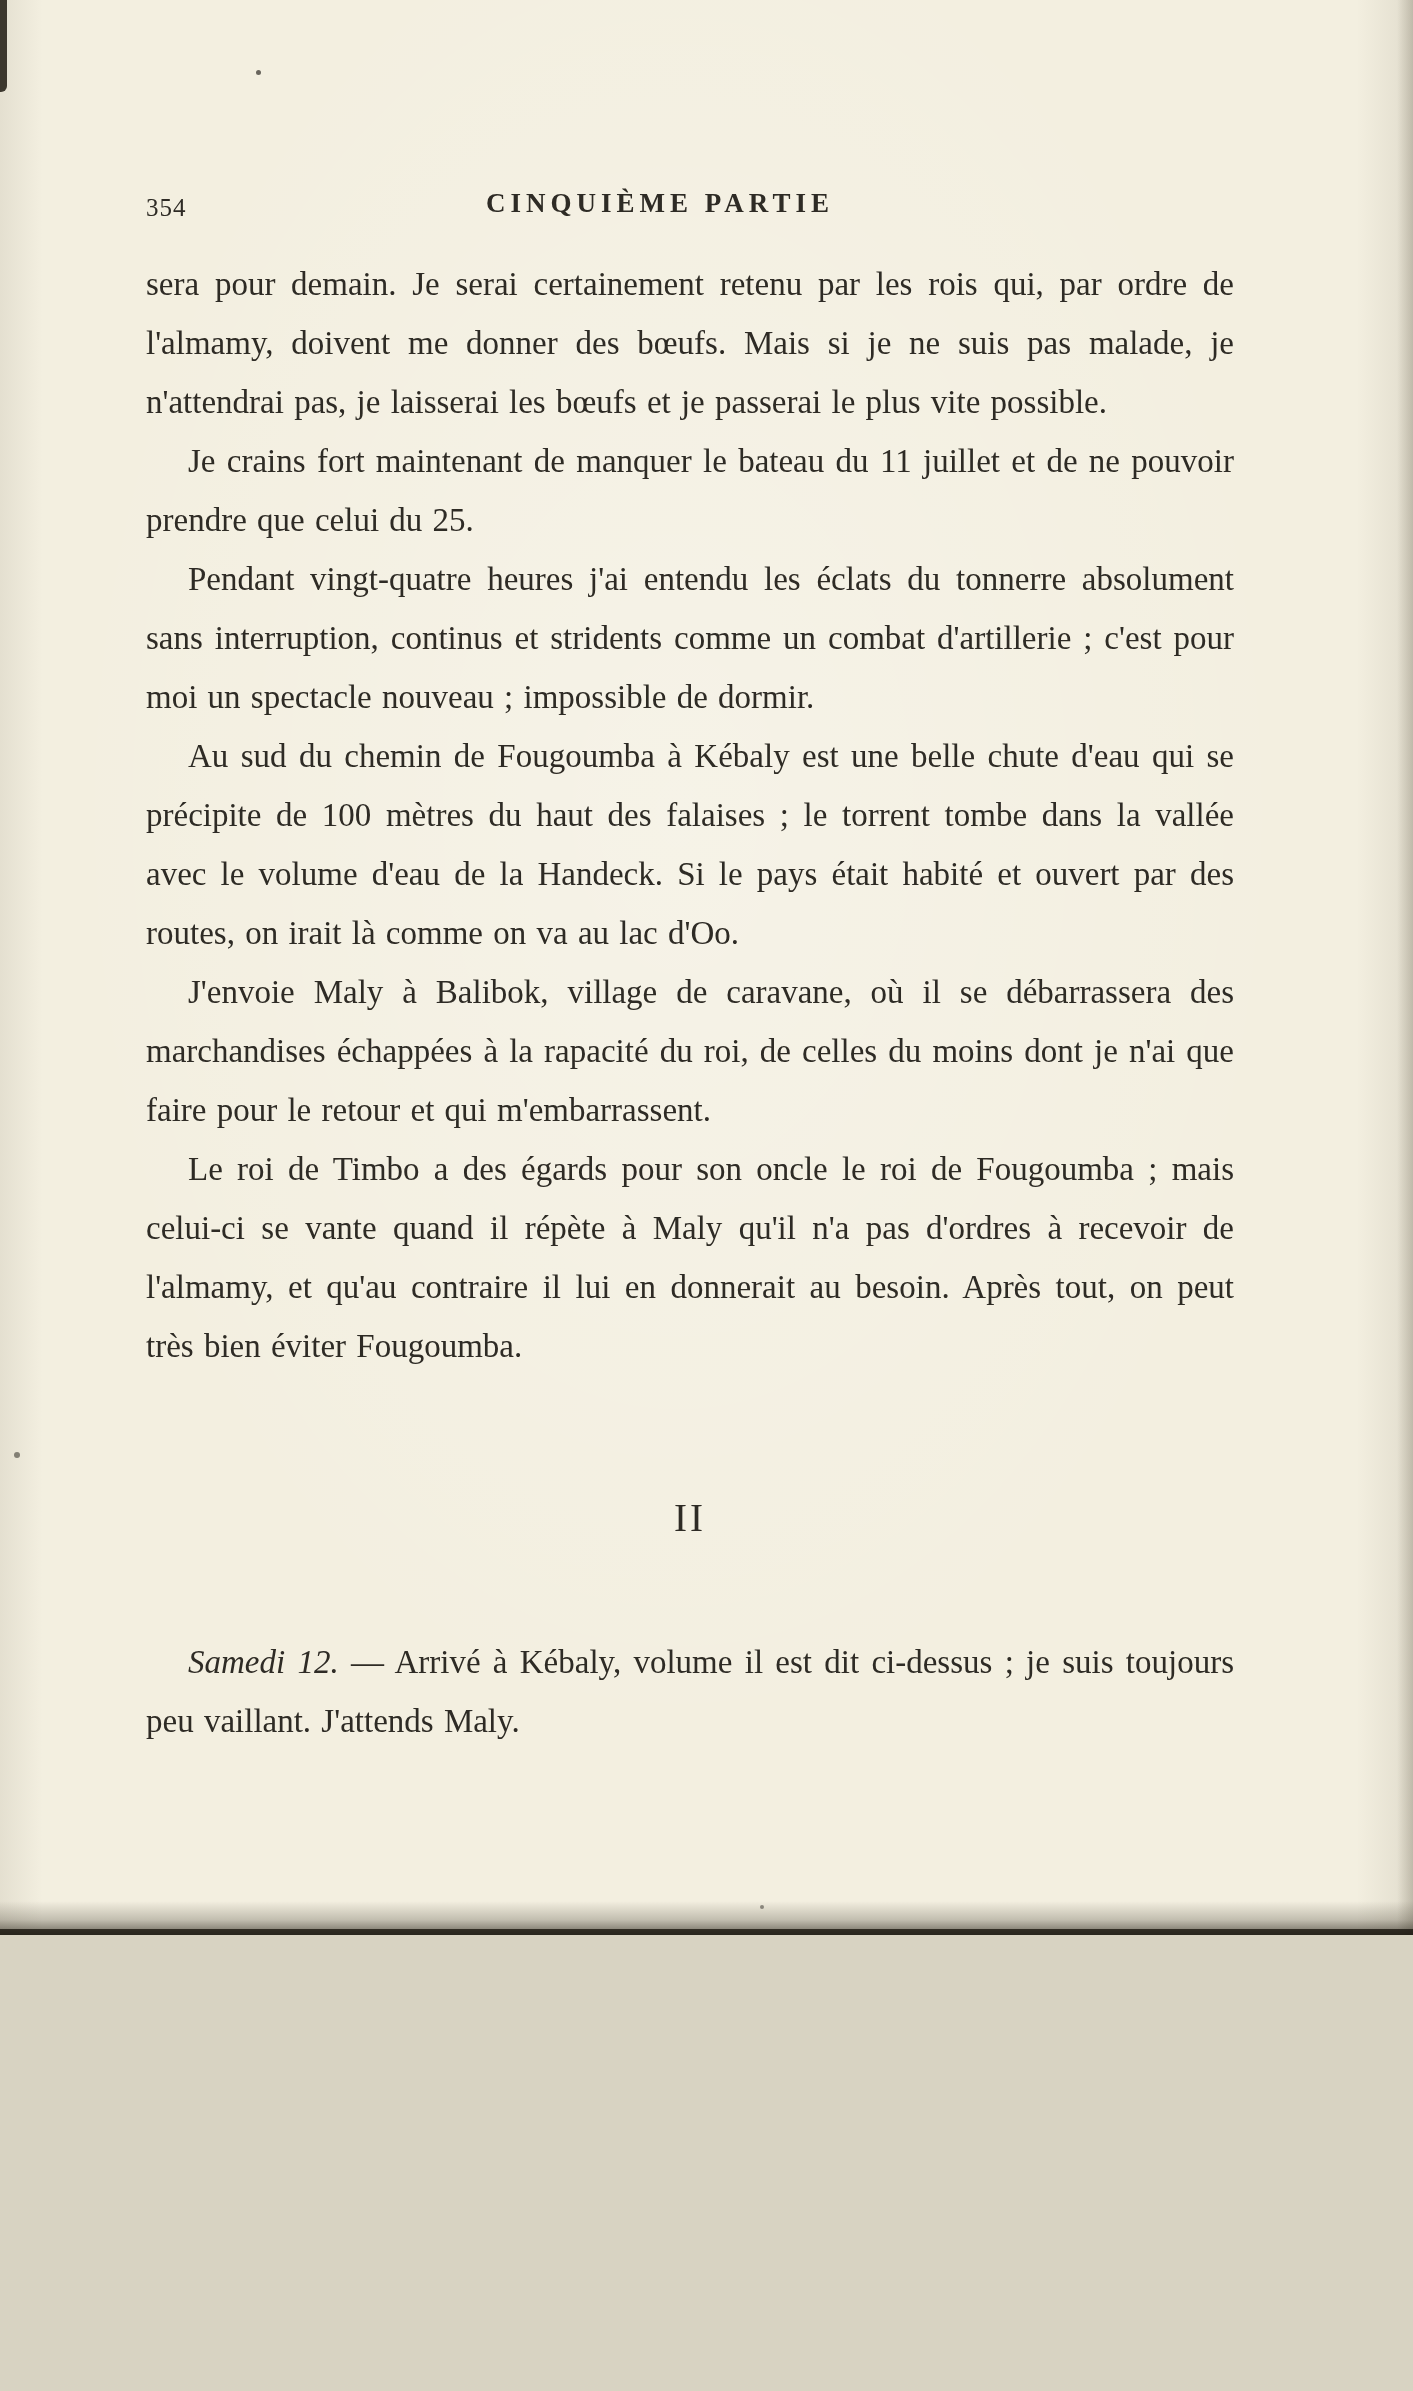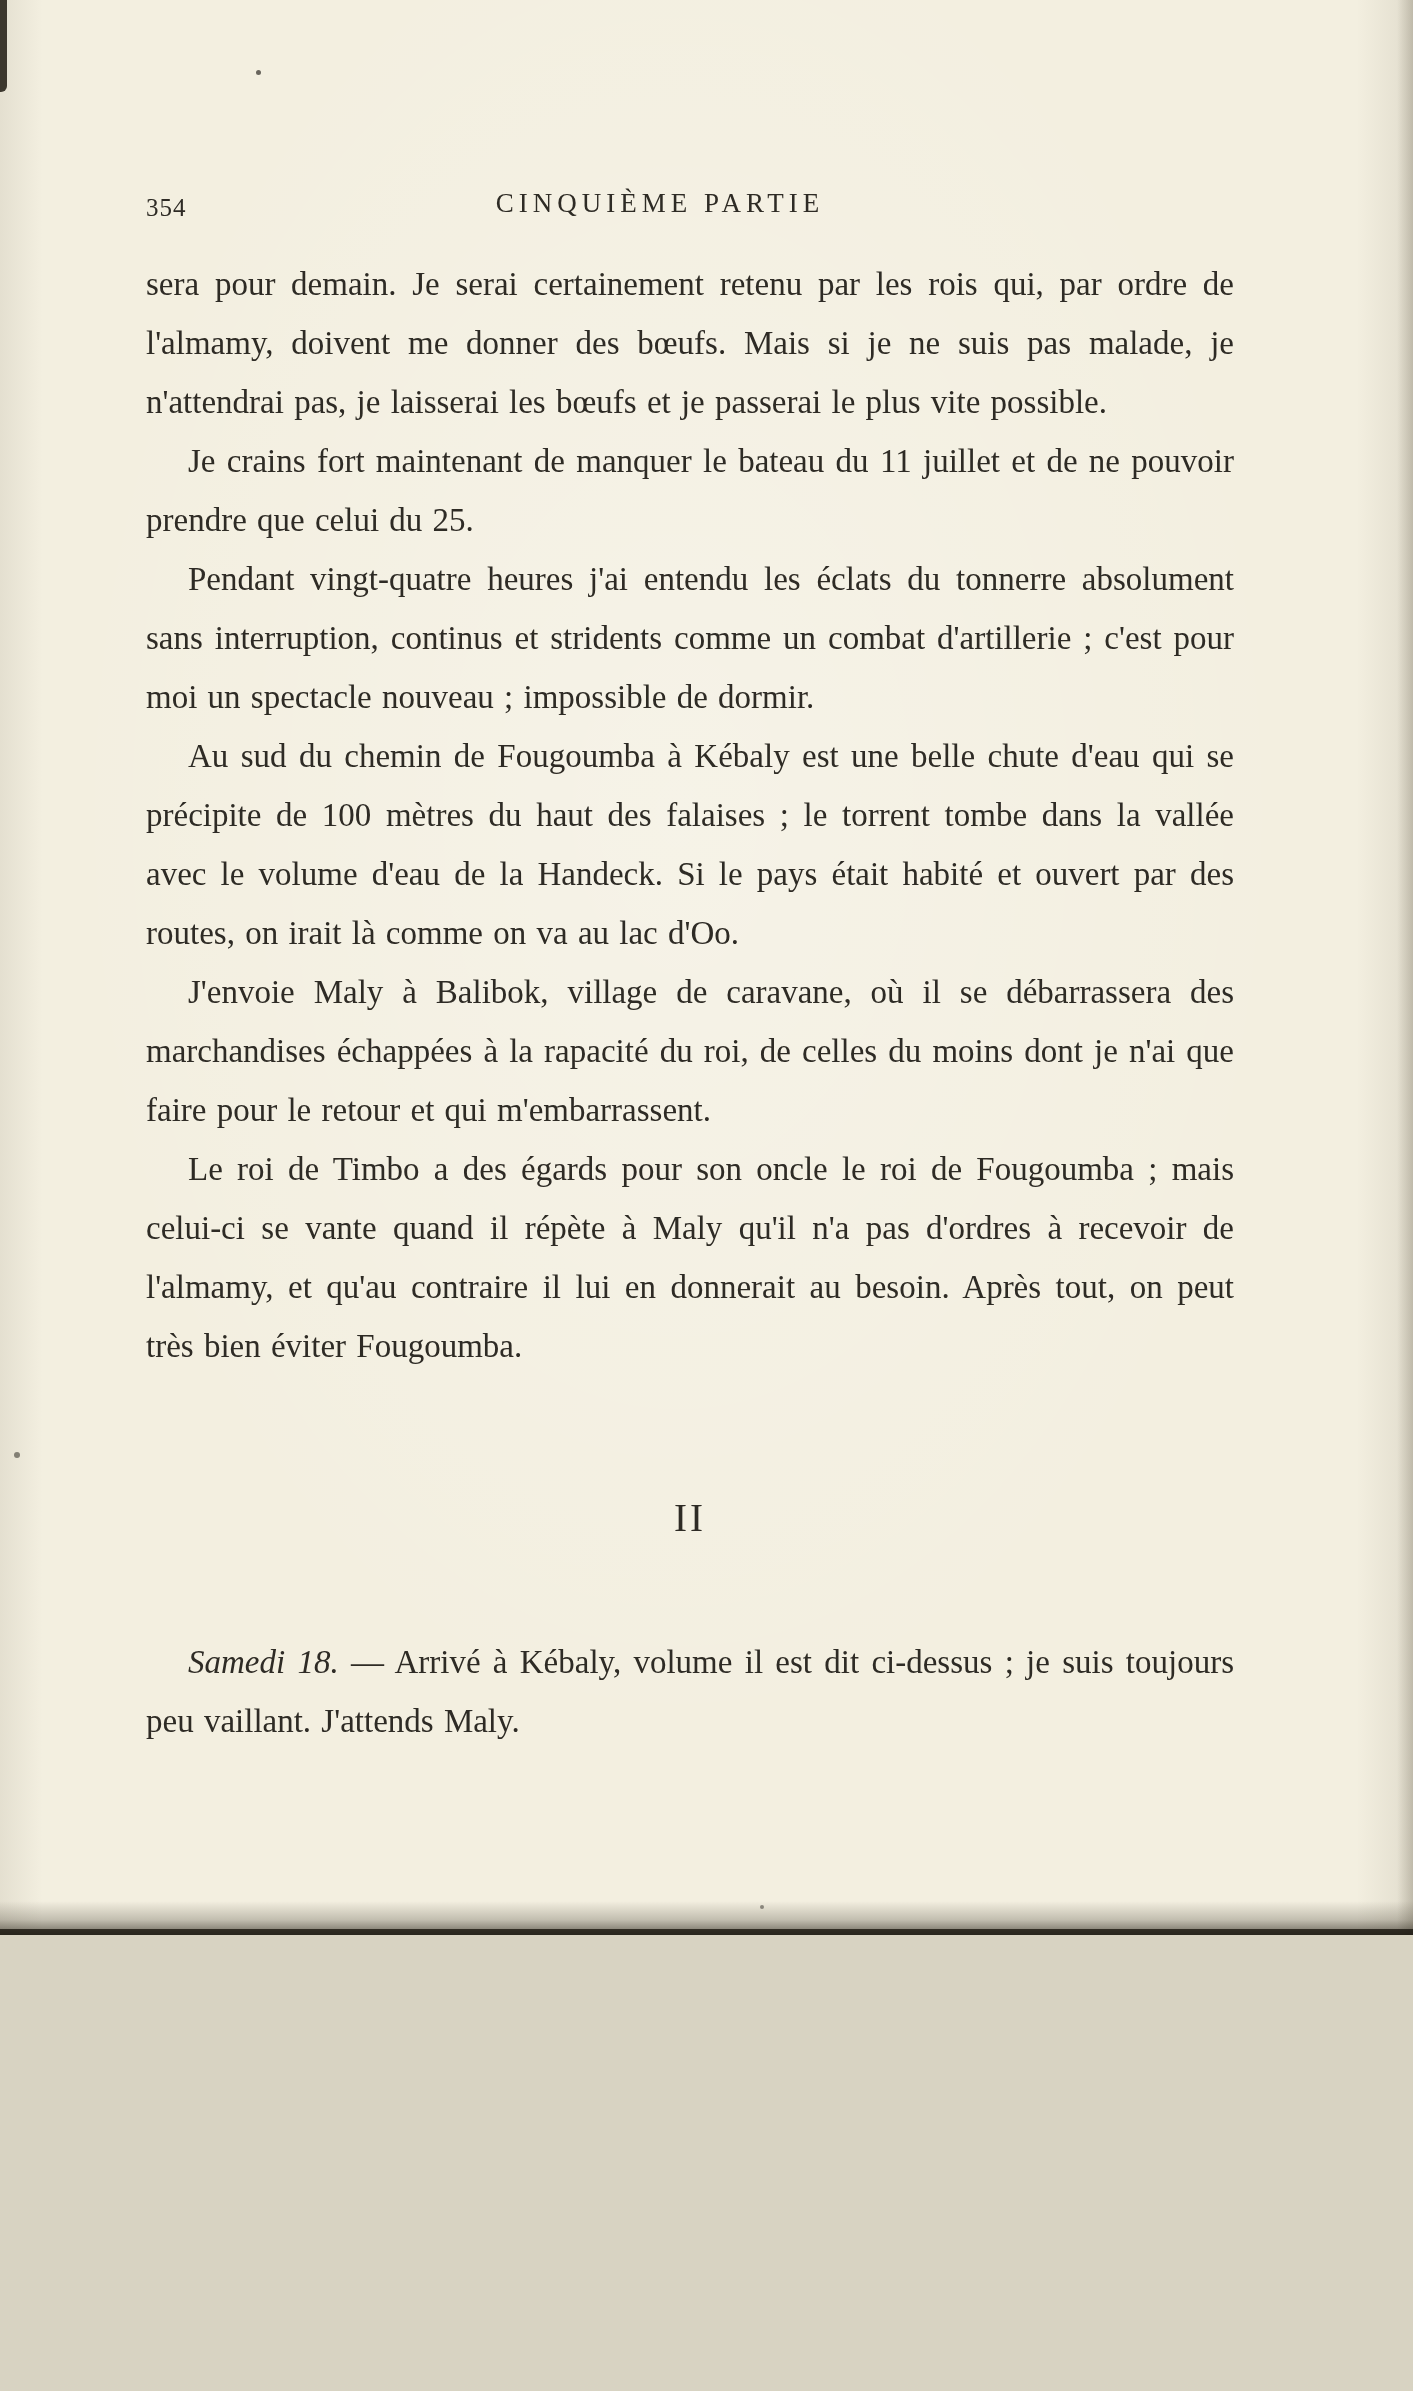--- a/index.html
+++ b/index.html
@@ -31,21 +31,21 @@
     position: absolute;
     left: 0;
     top: 6px;
     font-size: 25px;
     letter-spacing: 1px;
   }
   .running-title {
     display: block;
     text-align: center;
     font-size: 27px;
-    font-weight: 400;
+    font-weight: 700;
     letter-spacing: 5px;
     padding-right: 60px;
   }
 
   .body-text {
     position: absolute;
     top: 255px;
     left: 146px;
     width: 1088px;
     font-size: 33px;
@@ -136,21 +136,21 @@
   <div class="body-text">
     <p class="para no-indent">sera pour demain. Je serai certainement retenu par les rois qui, par ordre de l'almamy, doivent me donner des bœufs. Mais si je ne suis pas malade, je n'attendrai pas, je laisserai les bœufs et je passerai le plus vite possible.</p>
     <p class="para">Je crains fort maintenant de manquer le bateau du 11 juillet et de ne pouvoir prendre que celui du 25.</p>
     <p class="para">Pendant vingt-quatre heures j'ai entendu les éclats du tonnerre absolument sans interruption, continus et stridents comme un combat d'artillerie ; c'est pour moi un spectacle nouveau ; impossible de dormir.</p>
     <p class="para">Au sud du chemin de Fougoumba à Kébaly est une belle chute d'eau qui se précipite de 100 mètres du haut des falaises ; le torrent tombe dans la vallée avec le volume d'eau de la Handeck. Si le pays était habité et ouvert par des routes, on irait là comme on va au lac d'Oo.</p>
     <p class="para">J'envoie Maly à Balibok, village de caravane, où il se débarrassera des marchandises échappées à la rapacité du roi, de celles du moins dont je n'ai que faire pour le retour et qui m'embarrassent.</p>
     <p class="para">Le roi de Timbo a des égards pour son oncle le roi de Fougoumba ; mais celui-ci se vante quand il répète à Maly qu'il n'a pas d'ordres à recevoir de l'almamy, et qu'au contraire il lui en donnerait au besoin. Après tout, on peut très bien éviter Fougoumba.</p>
 
     <p class="para section-heading">II</p>
 
-    <p class="para"><span class="entry-lead">Samedi 18.</span><span> — Arrivé à Kébaly, volume il est dit ci-dessus ; je suis toujours peu vaillant. J'attends Maly.</span></p>
+    <p class="para"><span class="entry-lead">Samedi 12.</span><span> — Arrivé à Kébaly, volume il est dit ci-dessus ; je suis toujours peu vaillant. J'attends Maly.</span></p>
   </div>
 
   <div class="corner-mark"></div>
   <div class="speck-1"></div>
   <div class="speck-2"></div>
   <div class="speck-3"></div>
   <div class="edge-right"></div>
   <div class="edge-bottom"></div>
   <div class="edge-bottom-line"></div>
 

